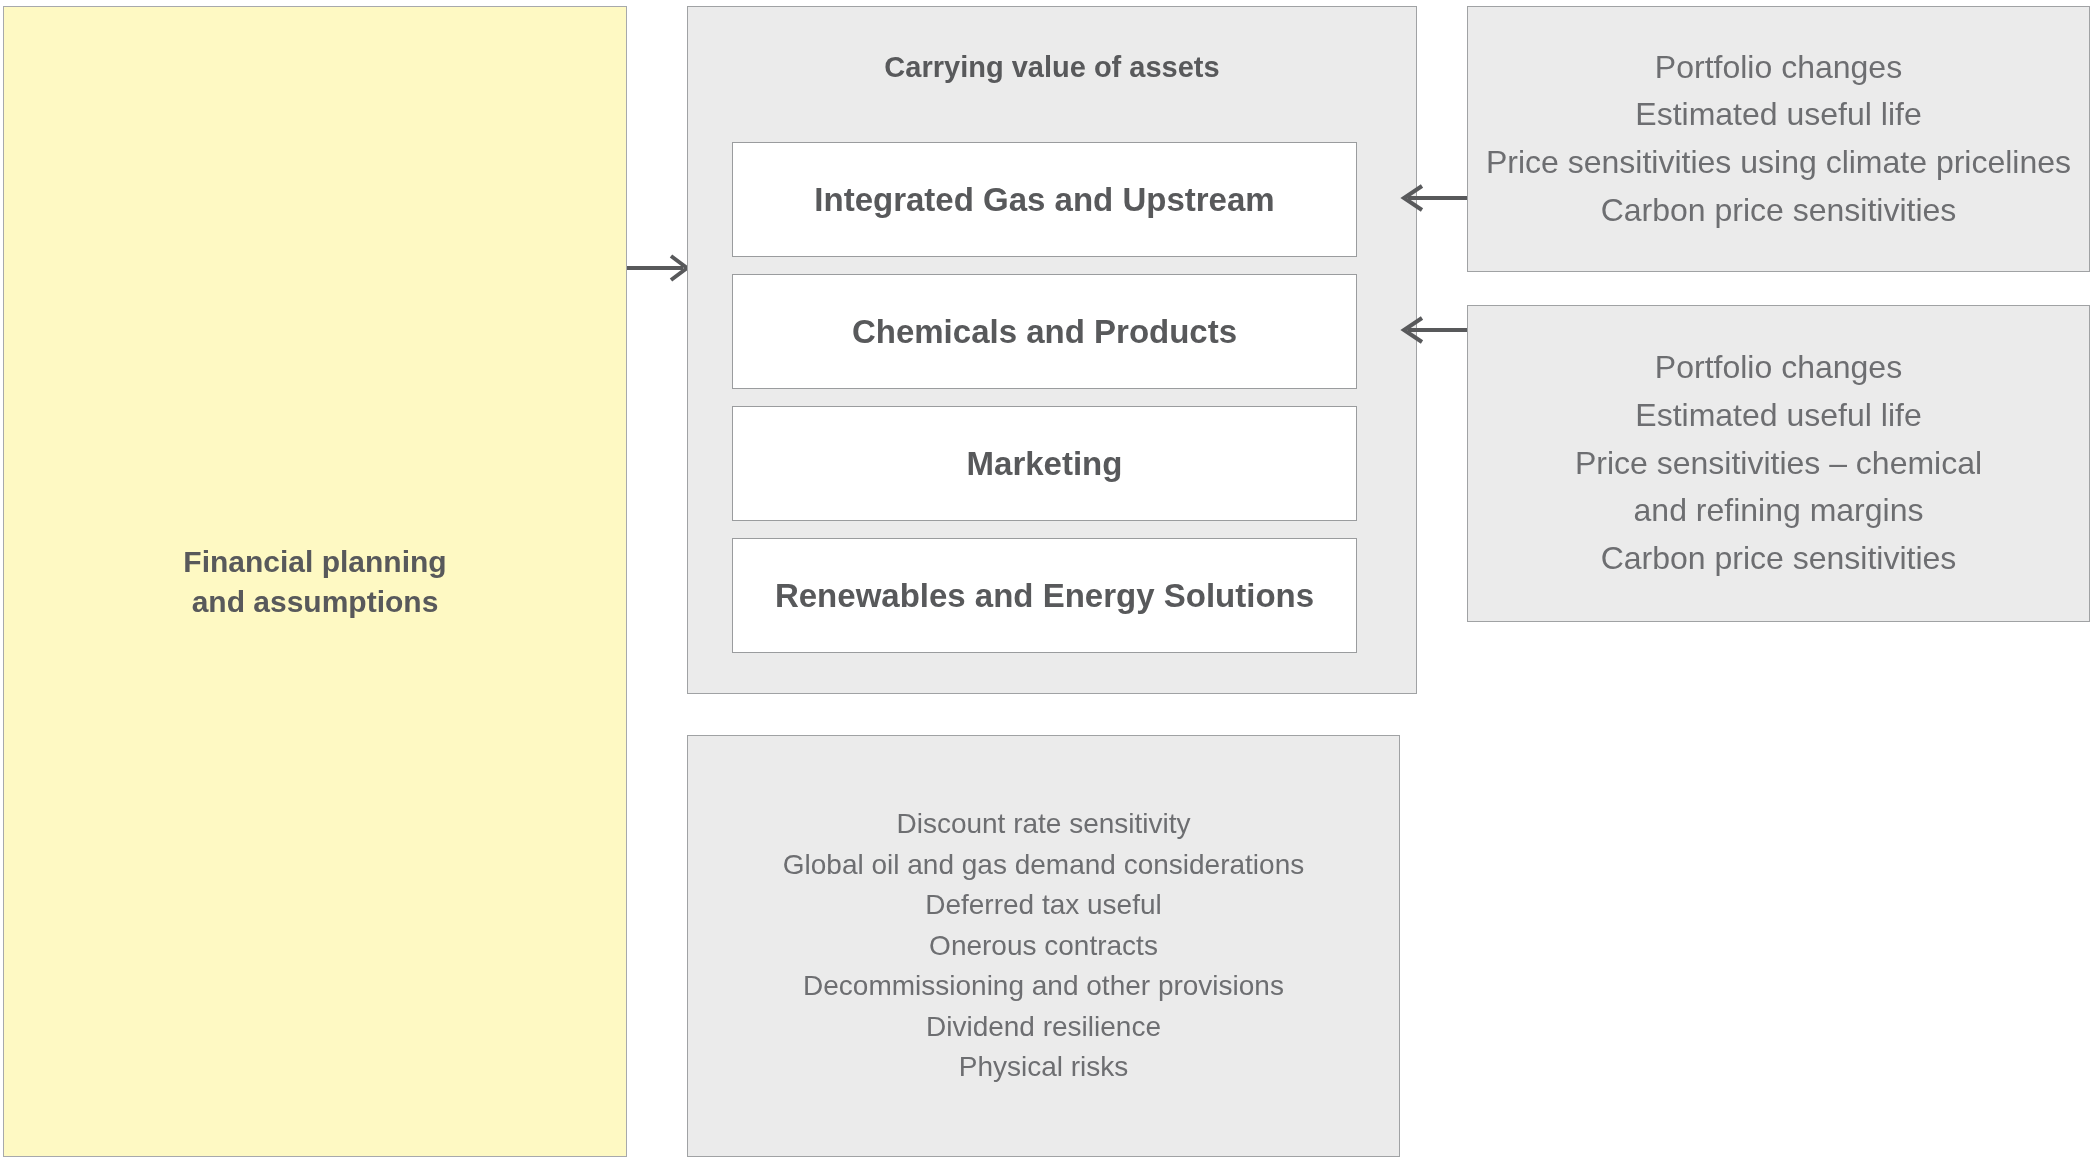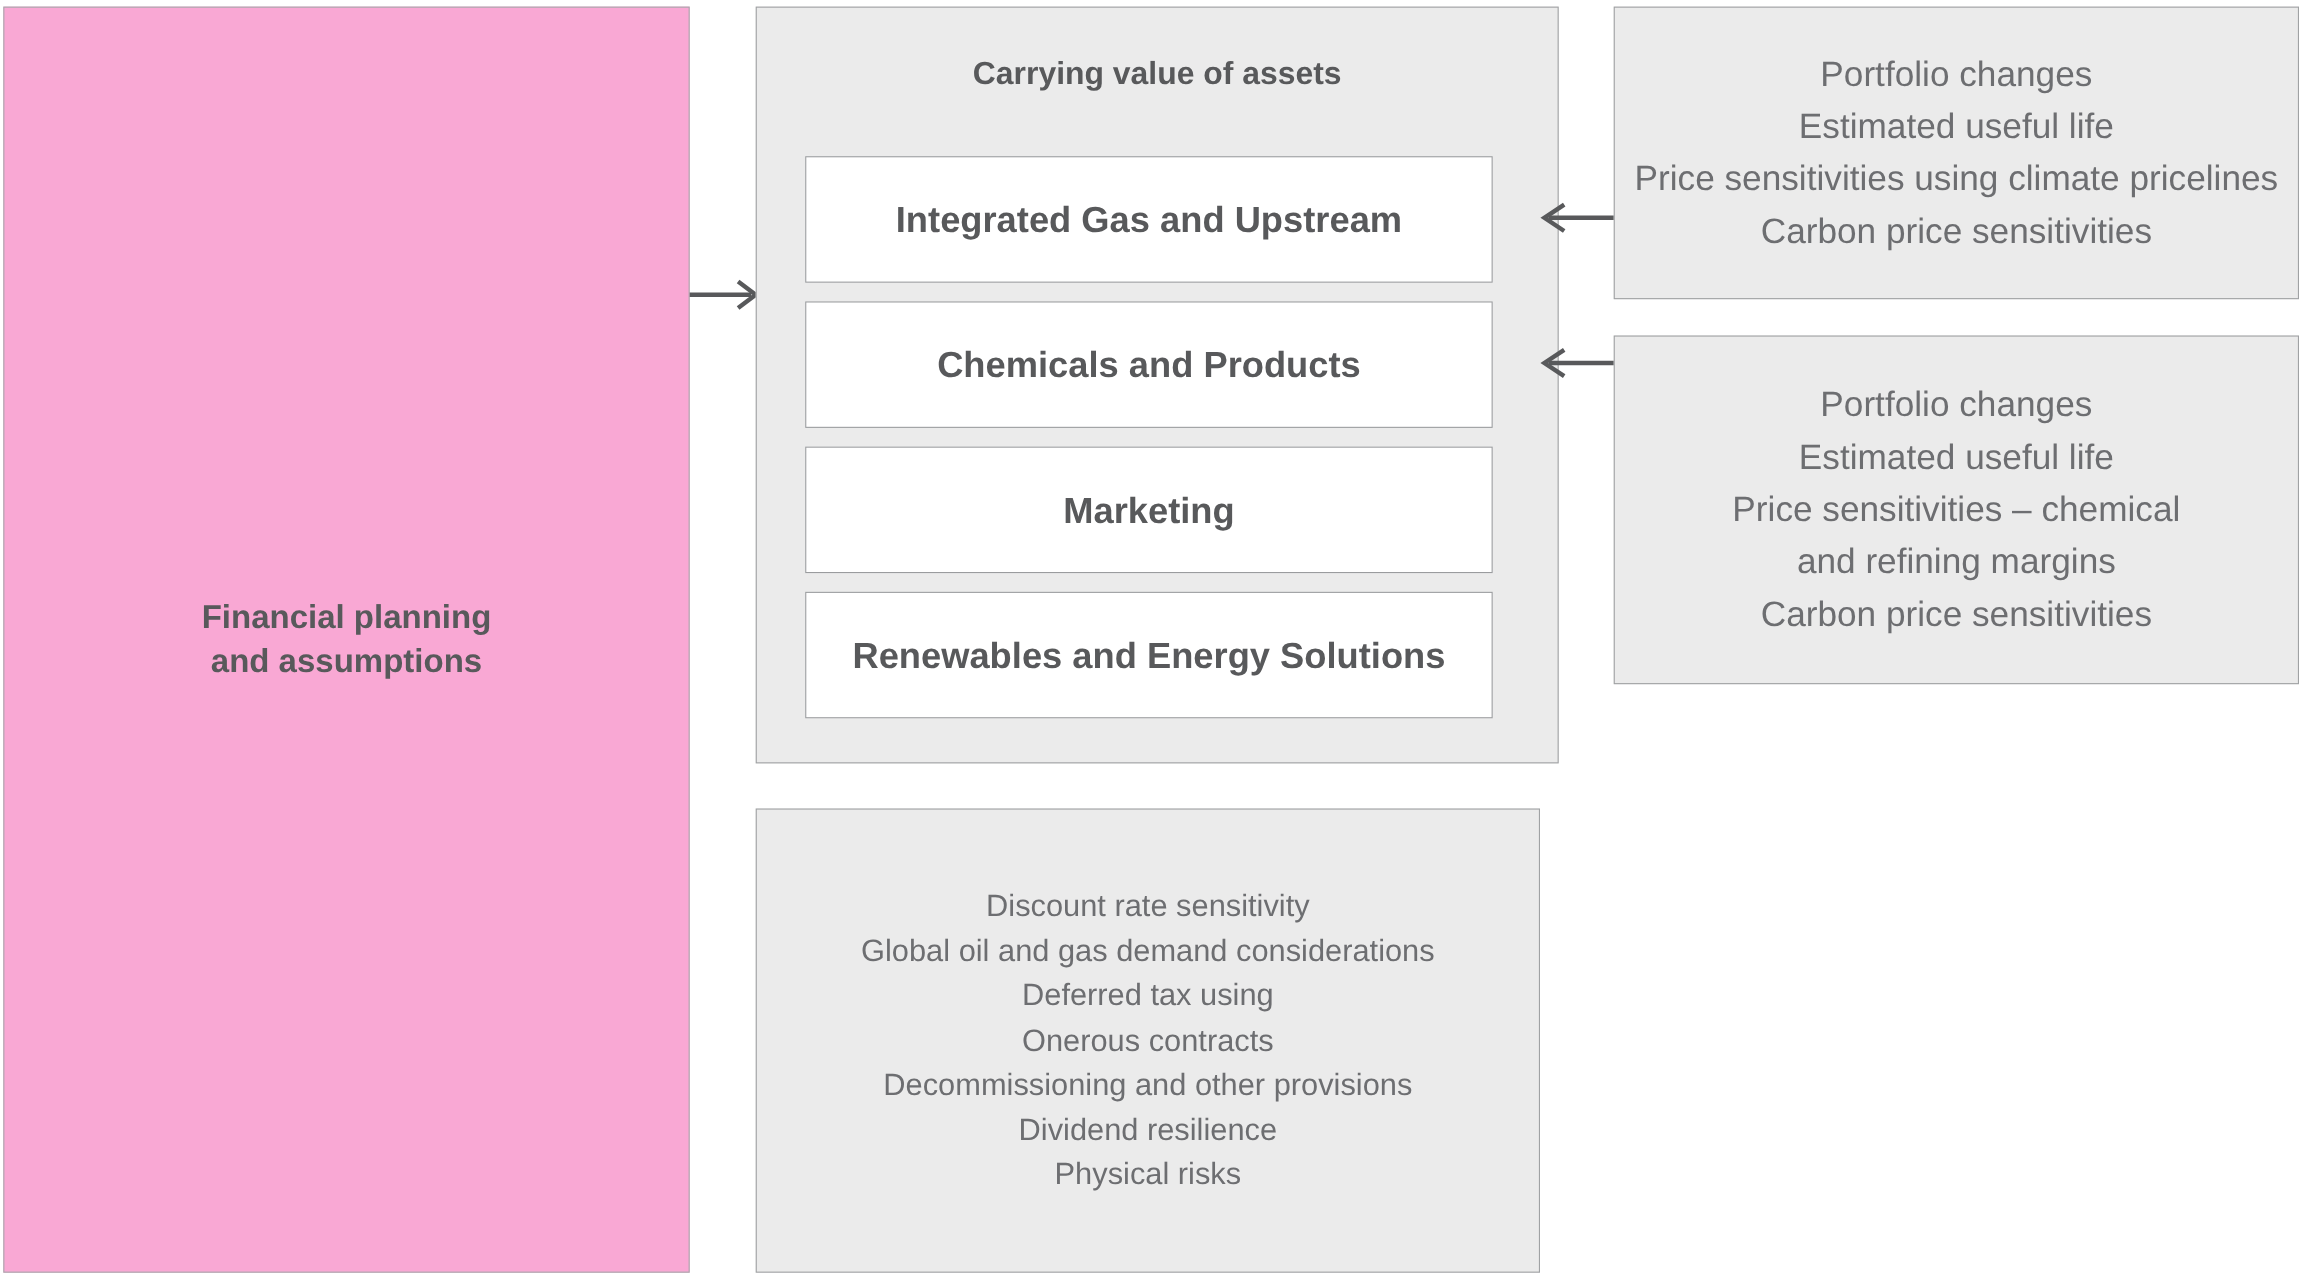--- a/index.html
+++ b/index.html
@@ -23,21 +23,21 @@
     height: 1165px;
   }
 
   
   .yellow-block {
     position: absolute;
     left: 3px;
     top: 6px;
     width: 624px;
     height: 1151px;
-    background: #f9a8d4;
+    background: #fef9c3;
     border: 1px solid #a7a9ac;
     box-sizing: border-box;
     display: flex;
     align-items: center;
     justify-content: center;
   }
   .yellow-label {
     font-size: 30px;
     font-weight: bold;
     line-height: 1.33;
@@ -210,21 +210,21 @@
       <li>Price sensitivities – chemical
 and refining margins</li>
       <li>Carbon price sensitivities</li>
     </ul>
   </div>
 
   <div class="gray-panel" id="considerations-panel">
     <ul class="plain-list">
       <li>Discount rate sensitivity</li>
       <li>Global oil and gas demand considerations</li>
-      <li>Deferred tax using</li>
+      <li>Deferred tax useful</li>
       <li>Onerous contracts</li>
       <li>Decommissioning and other provisions</li>
       <li>Dividend resilience</li>
       <li>Physical risks</li>
     </ul>
   </div>
 
 </div>
 
 </body></html>

